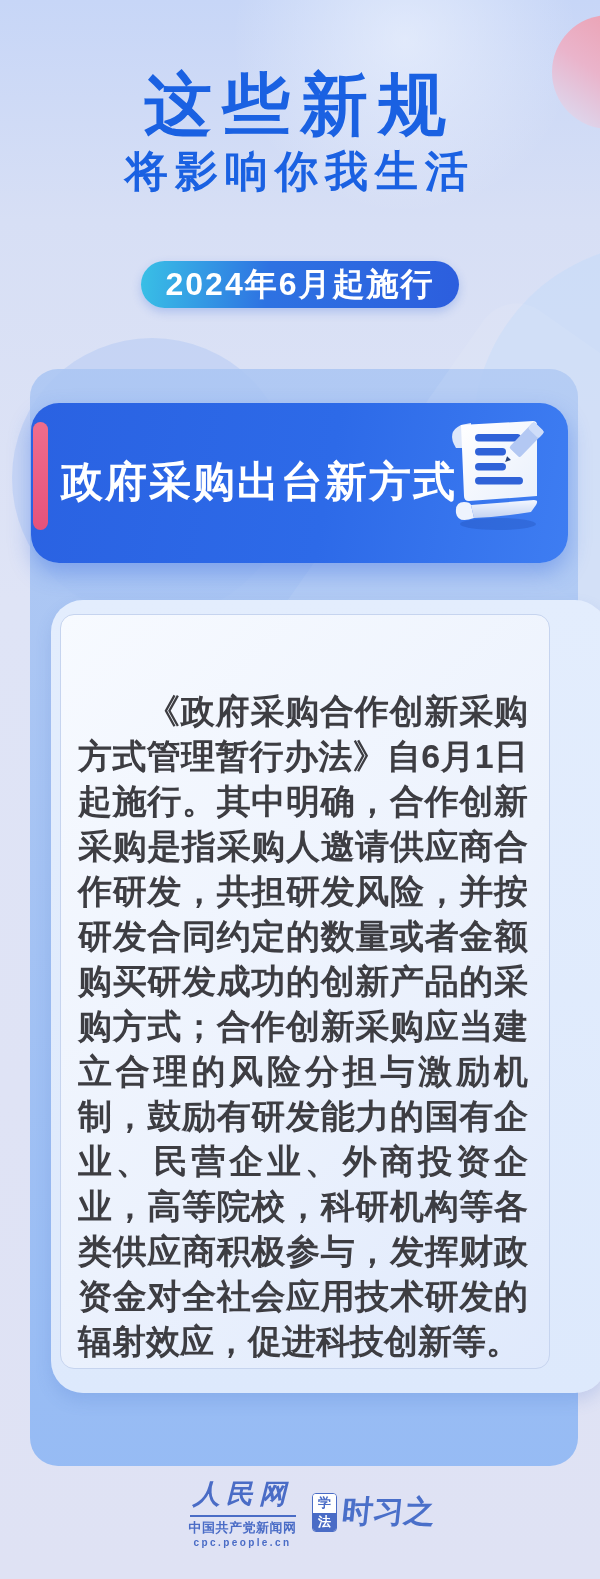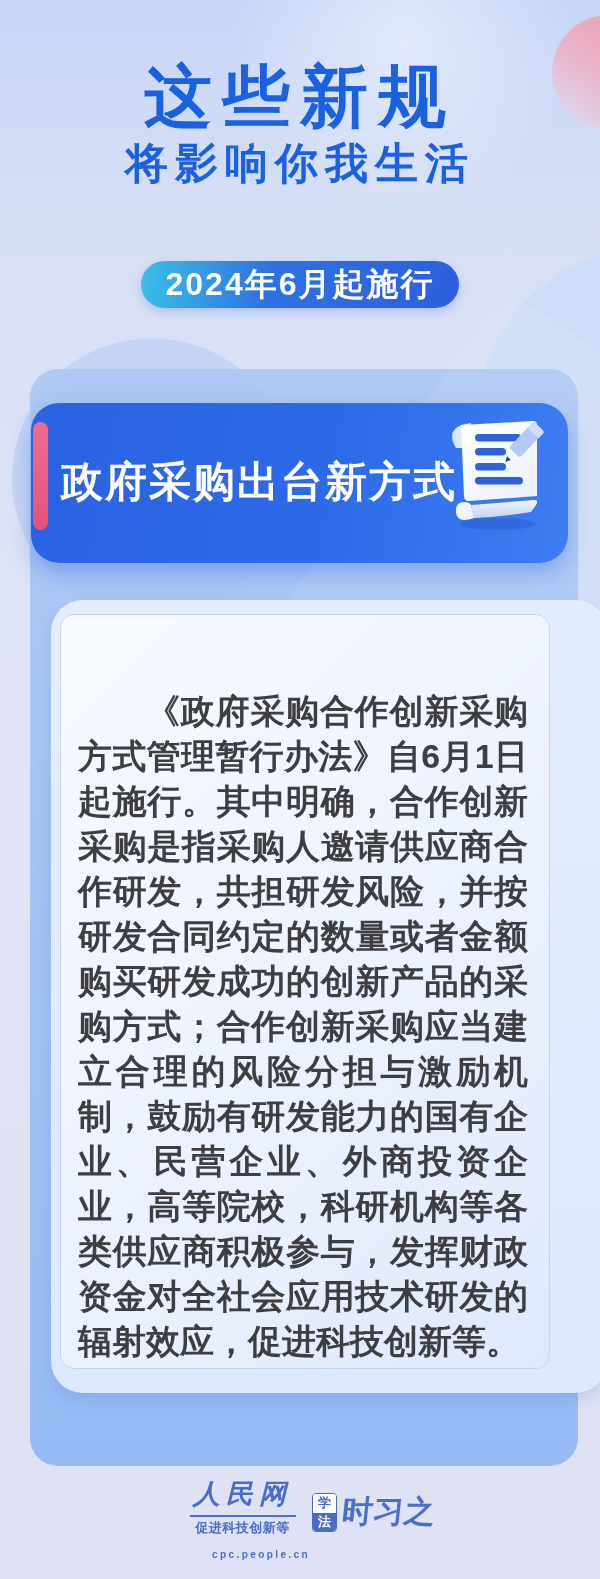--- a/index.html
+++ b/index.html
@@ -15,21 +15,21 @@
   .circle-title { left:235px; top:-130px; width:340px; height:340px;
     background:radial-gradient(circle, rgba(244,248,255,0.55) 0%, rgba(244,248,255,0) 72%); }
   .circle-pink { left:552px; top:15px; width:114px; height:114px;
     background:linear-gradient(215deg,#ec9dad 8%, #eab4cb 55%, #dcdaf0 92%); }
   .circle-right { left:473px; top:243px; width:378px; height:378px;
     background:rgba(198,218,249,0.6); }
   .circle-left { left:12px; top:338px; width:280px; height:280px;
     background:rgba(172,197,243,0.45); }
 
   
-  .title { position:absolute; top:56px; left:0; right:0; text-align:center;
+  .title { position:absolute; top:64px; left:0; right:0; text-align:center;
     color:#1a61e2; font-weight:900; }
   .title .line1 { font-size:68px; line-height:1.2; letter-spacing:10px; }
   .title .line2 { font-size:43px; line-height:1.2; letter-spacing:7px; }
 
   
   .date-badge { position:absolute; top:249px; left:141px; width:318px; height:47px;
     border-radius:24px;
     background:linear-gradient(95deg,#39c0e6 0%, #2e72e2 40%, #2c5ede 100%);
     color:#ffffff; font-size:32px; font-weight:800; letter-spacing:2px;
     display:flex; align-items:center; justify-content:center;
@@ -64,21 +64,21 @@
     font-size:34px; line-height:45px; color:#3d3d42; font-weight:600;
     text-align:justify; text-indent:2em; }
 
   
   .footer { position:absolute; left:5px; top:1473px; width:600px; height:80px; color:#4a6cc6; }
   .pd-logo { position:absolute; left:170px; top:3px; width:135px; text-align:center; }
   .pd-main { font-size:27px; font-weight:700; letter-spacing:6px; font-style:italic;
     font-family:"Liberation Serif", serif; white-space:nowrap; }
   .pd-rule { width:106px; height:2px; background:#4a6cc6; margin:3px auto 2px auto; }
   .pd-sub { font-size:13px; font-weight:700; letter-spacing:0.5px; white-space:nowrap; }
-  .pd-url { font-size:10px; font-weight:700; letter-spacing:2.4px; margin-top:12px;text-align:right; }
+  .pd-url { font-size:10px; font-weight:700; letter-spacing:2.4px; margin-top:0; }
   .xuefa { position:absolute; left:307px; top:20px; width:25px; height:39px;
     border:1.5px solid #4a6cc6; border-radius:4px; overflow:hidden; background:#ffffff;
     display:flex; flex-direction:column; text-align:center; }
   .xuefa .top { flex:1; color:#4a6cc6; background:#ffffff; font-size:13px; font-weight:800; line-height:18px; }
   .xuefa .bottom { flex:1; color:#ffffff; background:#4a6cc6; font-size:13px; font-weight:800; line-height:18px; }
   .shixizhi { position:absolute; left:337px; top:18px; font-size:31px; font-weight:900;
     color:#4a6fc9; transform:skewX(-6deg); white-space:nowrap; }
 </style>
 </head>
 <body>
@@ -138,21 +138,21 @@
       <div class="body-inner">
         <p class="body-text">《政府采购合作创新采购方式管理暂行办法》自6月1日起施行。其中明确，合作创新采购是指采购人邀请供应商合作研发，共担研发风险，并按研发合同约定的数量或者金额购买研发成功的创新产品的采购方式；合作创新采购应当建立合理的风险分担与激励机制，鼓励有研发能力的国有企业、民营企业、外商投资企业，高等院校，科研机构等各类供应商积极参与，发挥财政资金对全社会应用技术研发的辐射效应，促进科技创新等。</p>
       </div>
     </div>
   </div>
 
   <div class="footer">
     <div class="pd-logo">
       <div class="pd-main">人民网</div>
       <div class="pd-rule"></div>
-      <div class="pd-sub">促进科技创新等</div>
+      <div class="pd-sub">中国共产党新闻网</div>
       <div class="pd-url">cpc.people.cn</div>
     </div>
     <div class="xuefa">
       <div class="top">学</div>
       <div class="bottom">法</div>
     </div>
     <div class="shixizhi">时习之</div>
   </div>
 
 </div>

